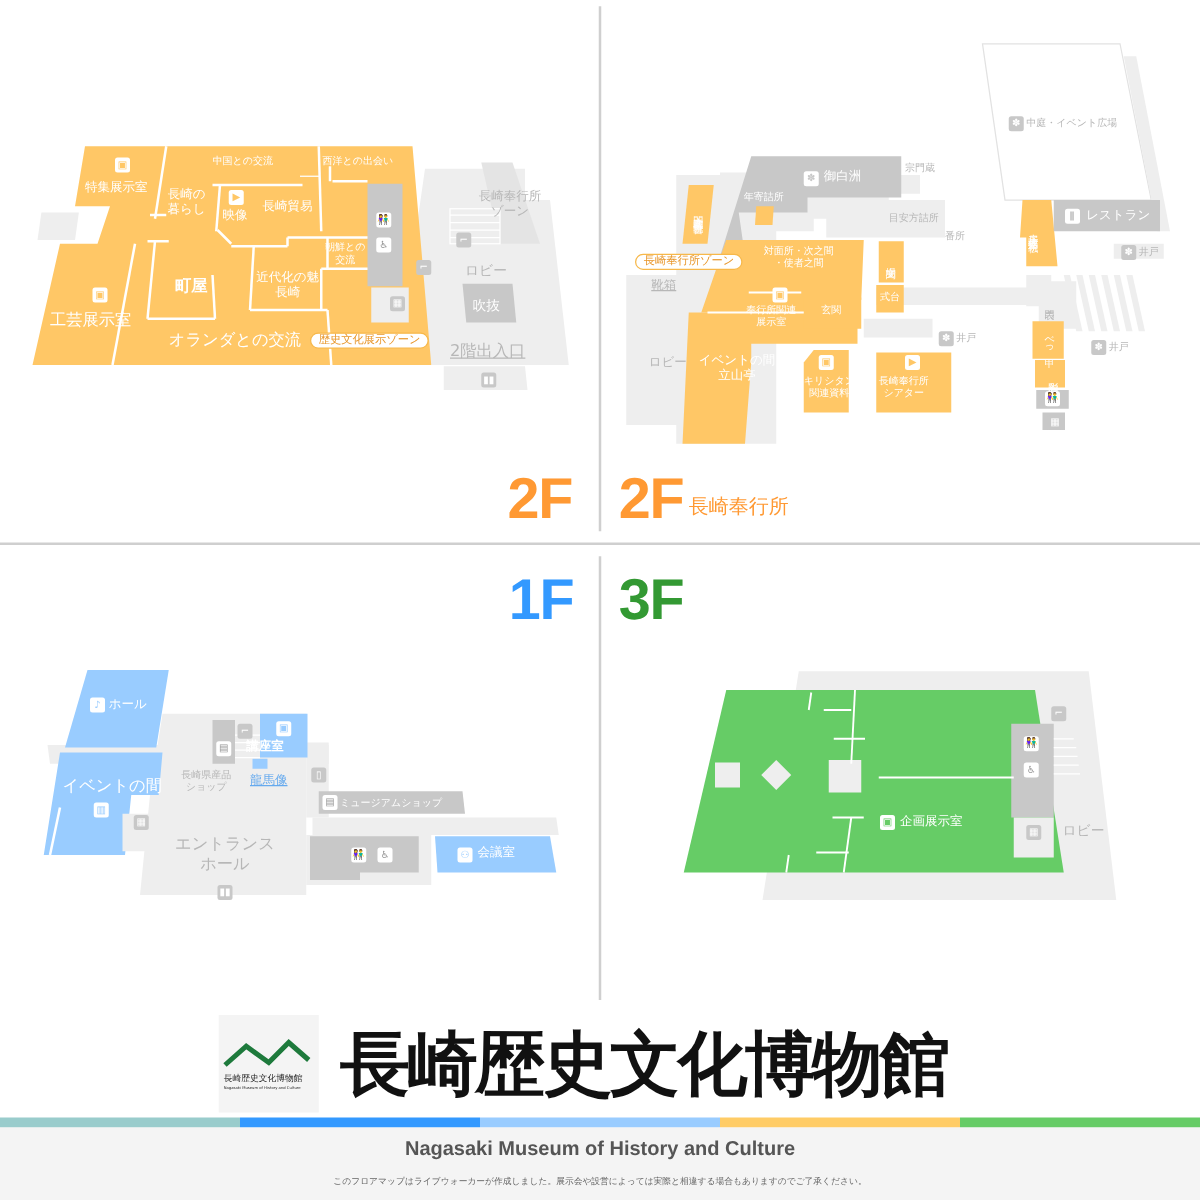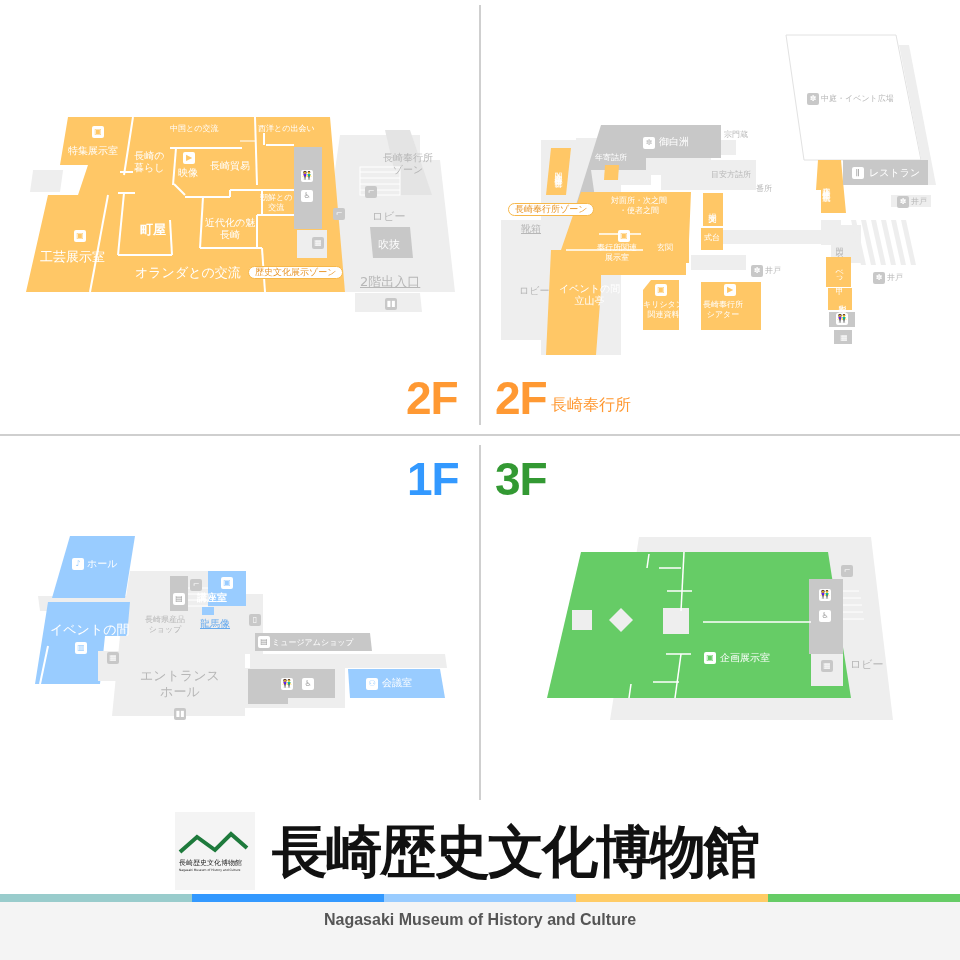--- a/index.html
+++ b/index.html
@@ -316,13 +316,14 @@
 
 <div class="abs" style="left:0;top:894px;width:960px;height:8px;display:flex;">
   <div style="flex:1;background:#99cccc;"></div>
   <div style="flex:1;background:#3399ff;"></div>
   <div style="flex:1;background:#99ccff;"></div>
   <div style="flex:1;background:#ffcc66;"></div>
   <div style="flex:1;background:#66cc66;"></div>
 </div>
 <div class="abs" style="left:0;top:902px;width:960px;height:58px;background:#f4f4f4;">
   <div class="abs" style="left:0;top:9px;width:960px;text-align:center;font-family:'Liberation Sans',sans-serif;font-weight:bold;font-size:16px;color:#555;">Nagasaki Museum of History and Culture</div>
+  <div class="abs" style="left:0;top:38px;width:960px;text-align:center;font-size:7px;color:#666;">このフロアマップはライブウォーカーが作成しました。展示会や設営によっては実際と相違する場合もありますのでご了承ください。</div>
 </div>
 
 </body></html>

